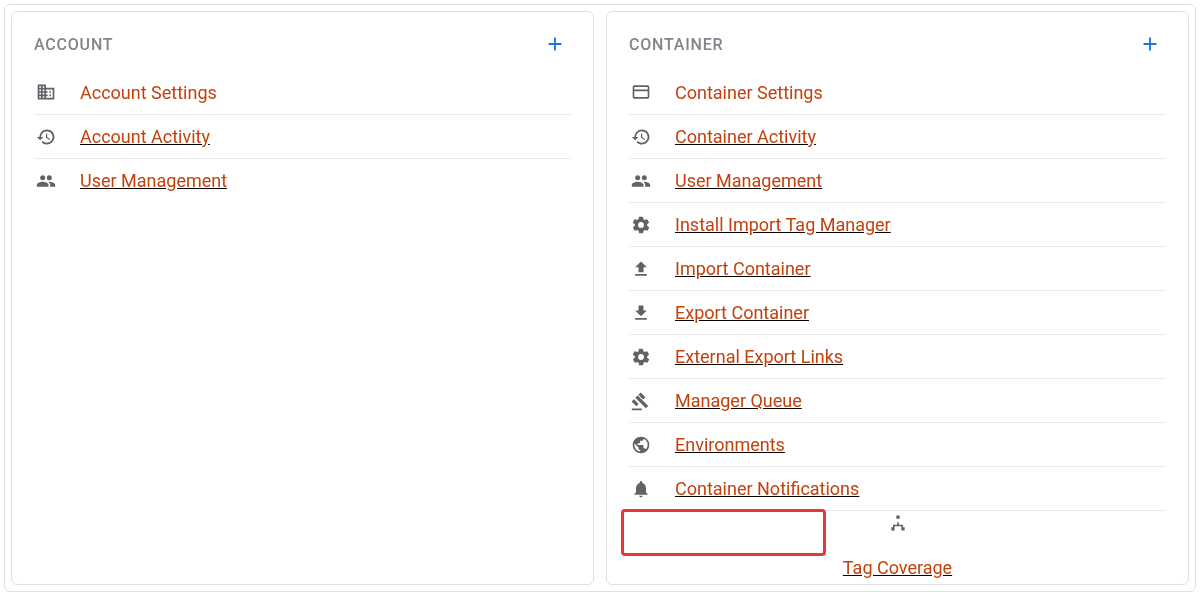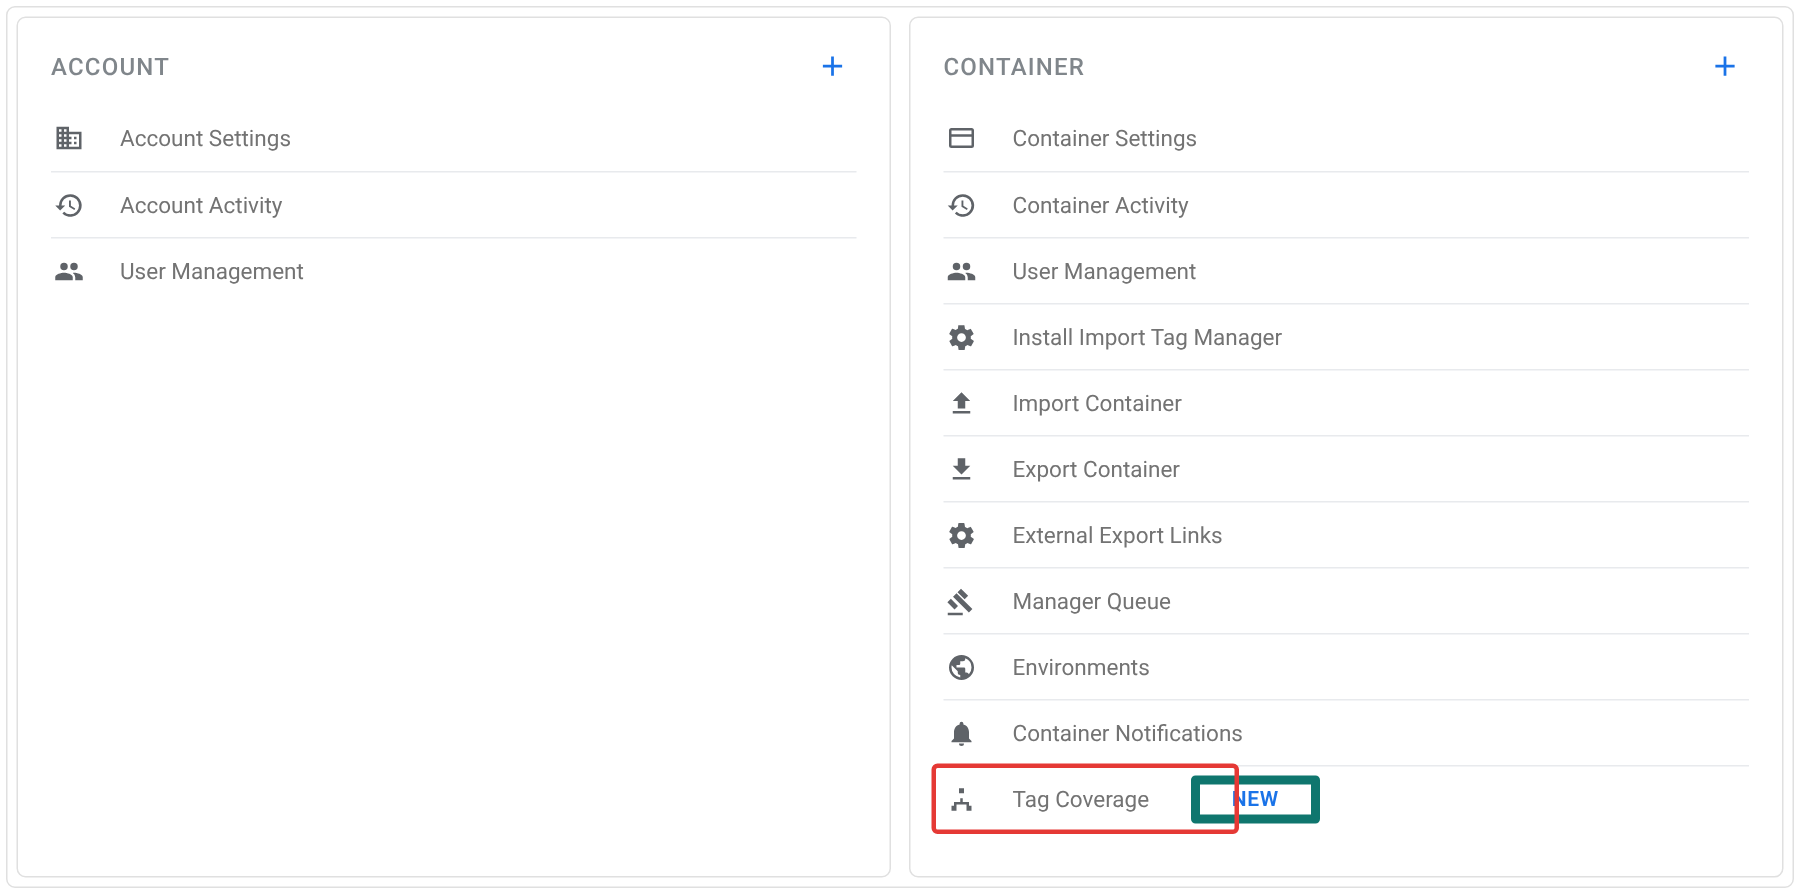--- a/index.html
+++ b/index.html
@@ -56,47 +56,49 @@
   }
   .row {
     display: flex;
     align-items: center;
     gap: 22px;
     height: 44px;
     cursor: pointer;
   }
   .row + .row {
     border-top: 1px solid #e8eaed;
+    text-decoration: underline;
   }
   .row .icon {
     width: 24px;
     height: 24px;
     flex: 0 0 24px;
     display: flex;
     align-items: center;
     justify-content: center;
     color: #5f6368;
   }
   .row .icon svg { display: block; }
   .row .label {
-    font-size: 15px;
-    color: #737373;
+    font-size: 18px;
+    color: #c2410c;
   }
   .new-badge {
     font-size: 14px;
     font-weight: 600;
     letter-spacing: 0.5px;
     color: #1a73e8;
     border: 6px solid #0f766e;
     border-radius: 3px;
     padding: 2px 21px;
     margin-left: 6px;
   }
   .highlight-box {
     position: relative;
+    flex-direction: column;
   }
   .highlight-box::after {
     content: "";
     position: absolute;
     left: -8px;
     right: 340px;
     top: -2px;
     bottom: -2px;
     border: 3px solid #e53935;
     border-radius: 4px;

